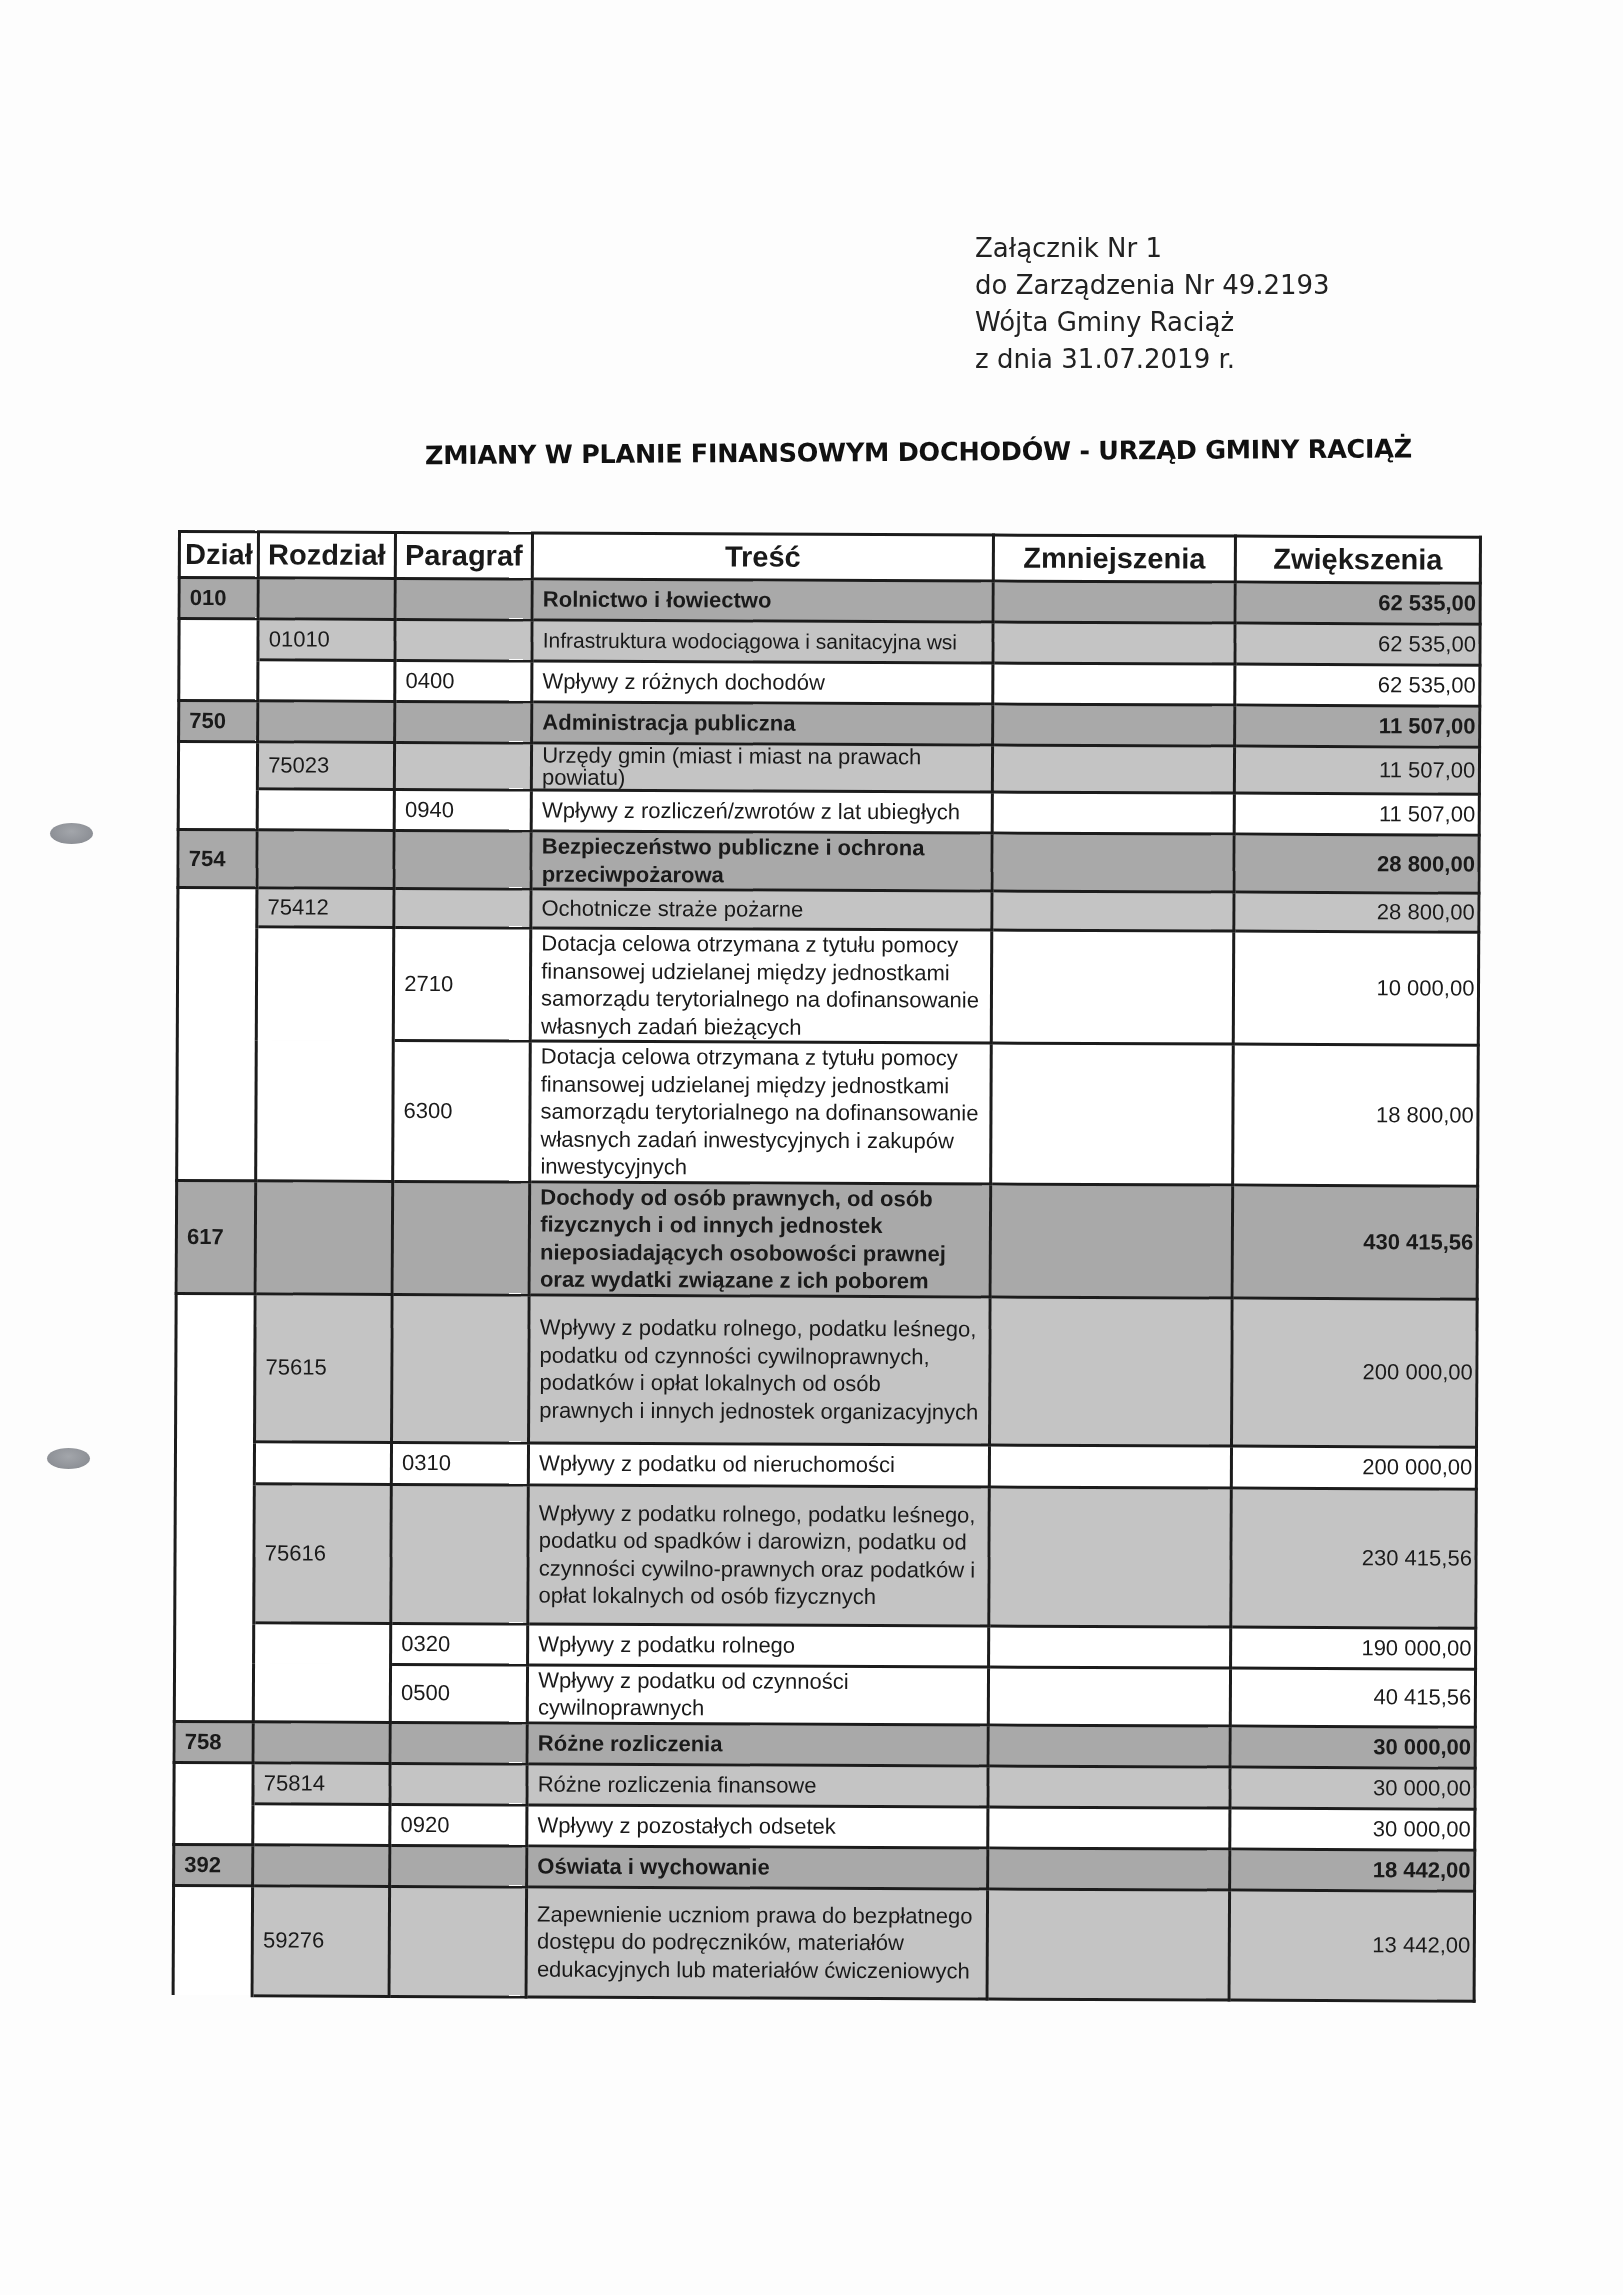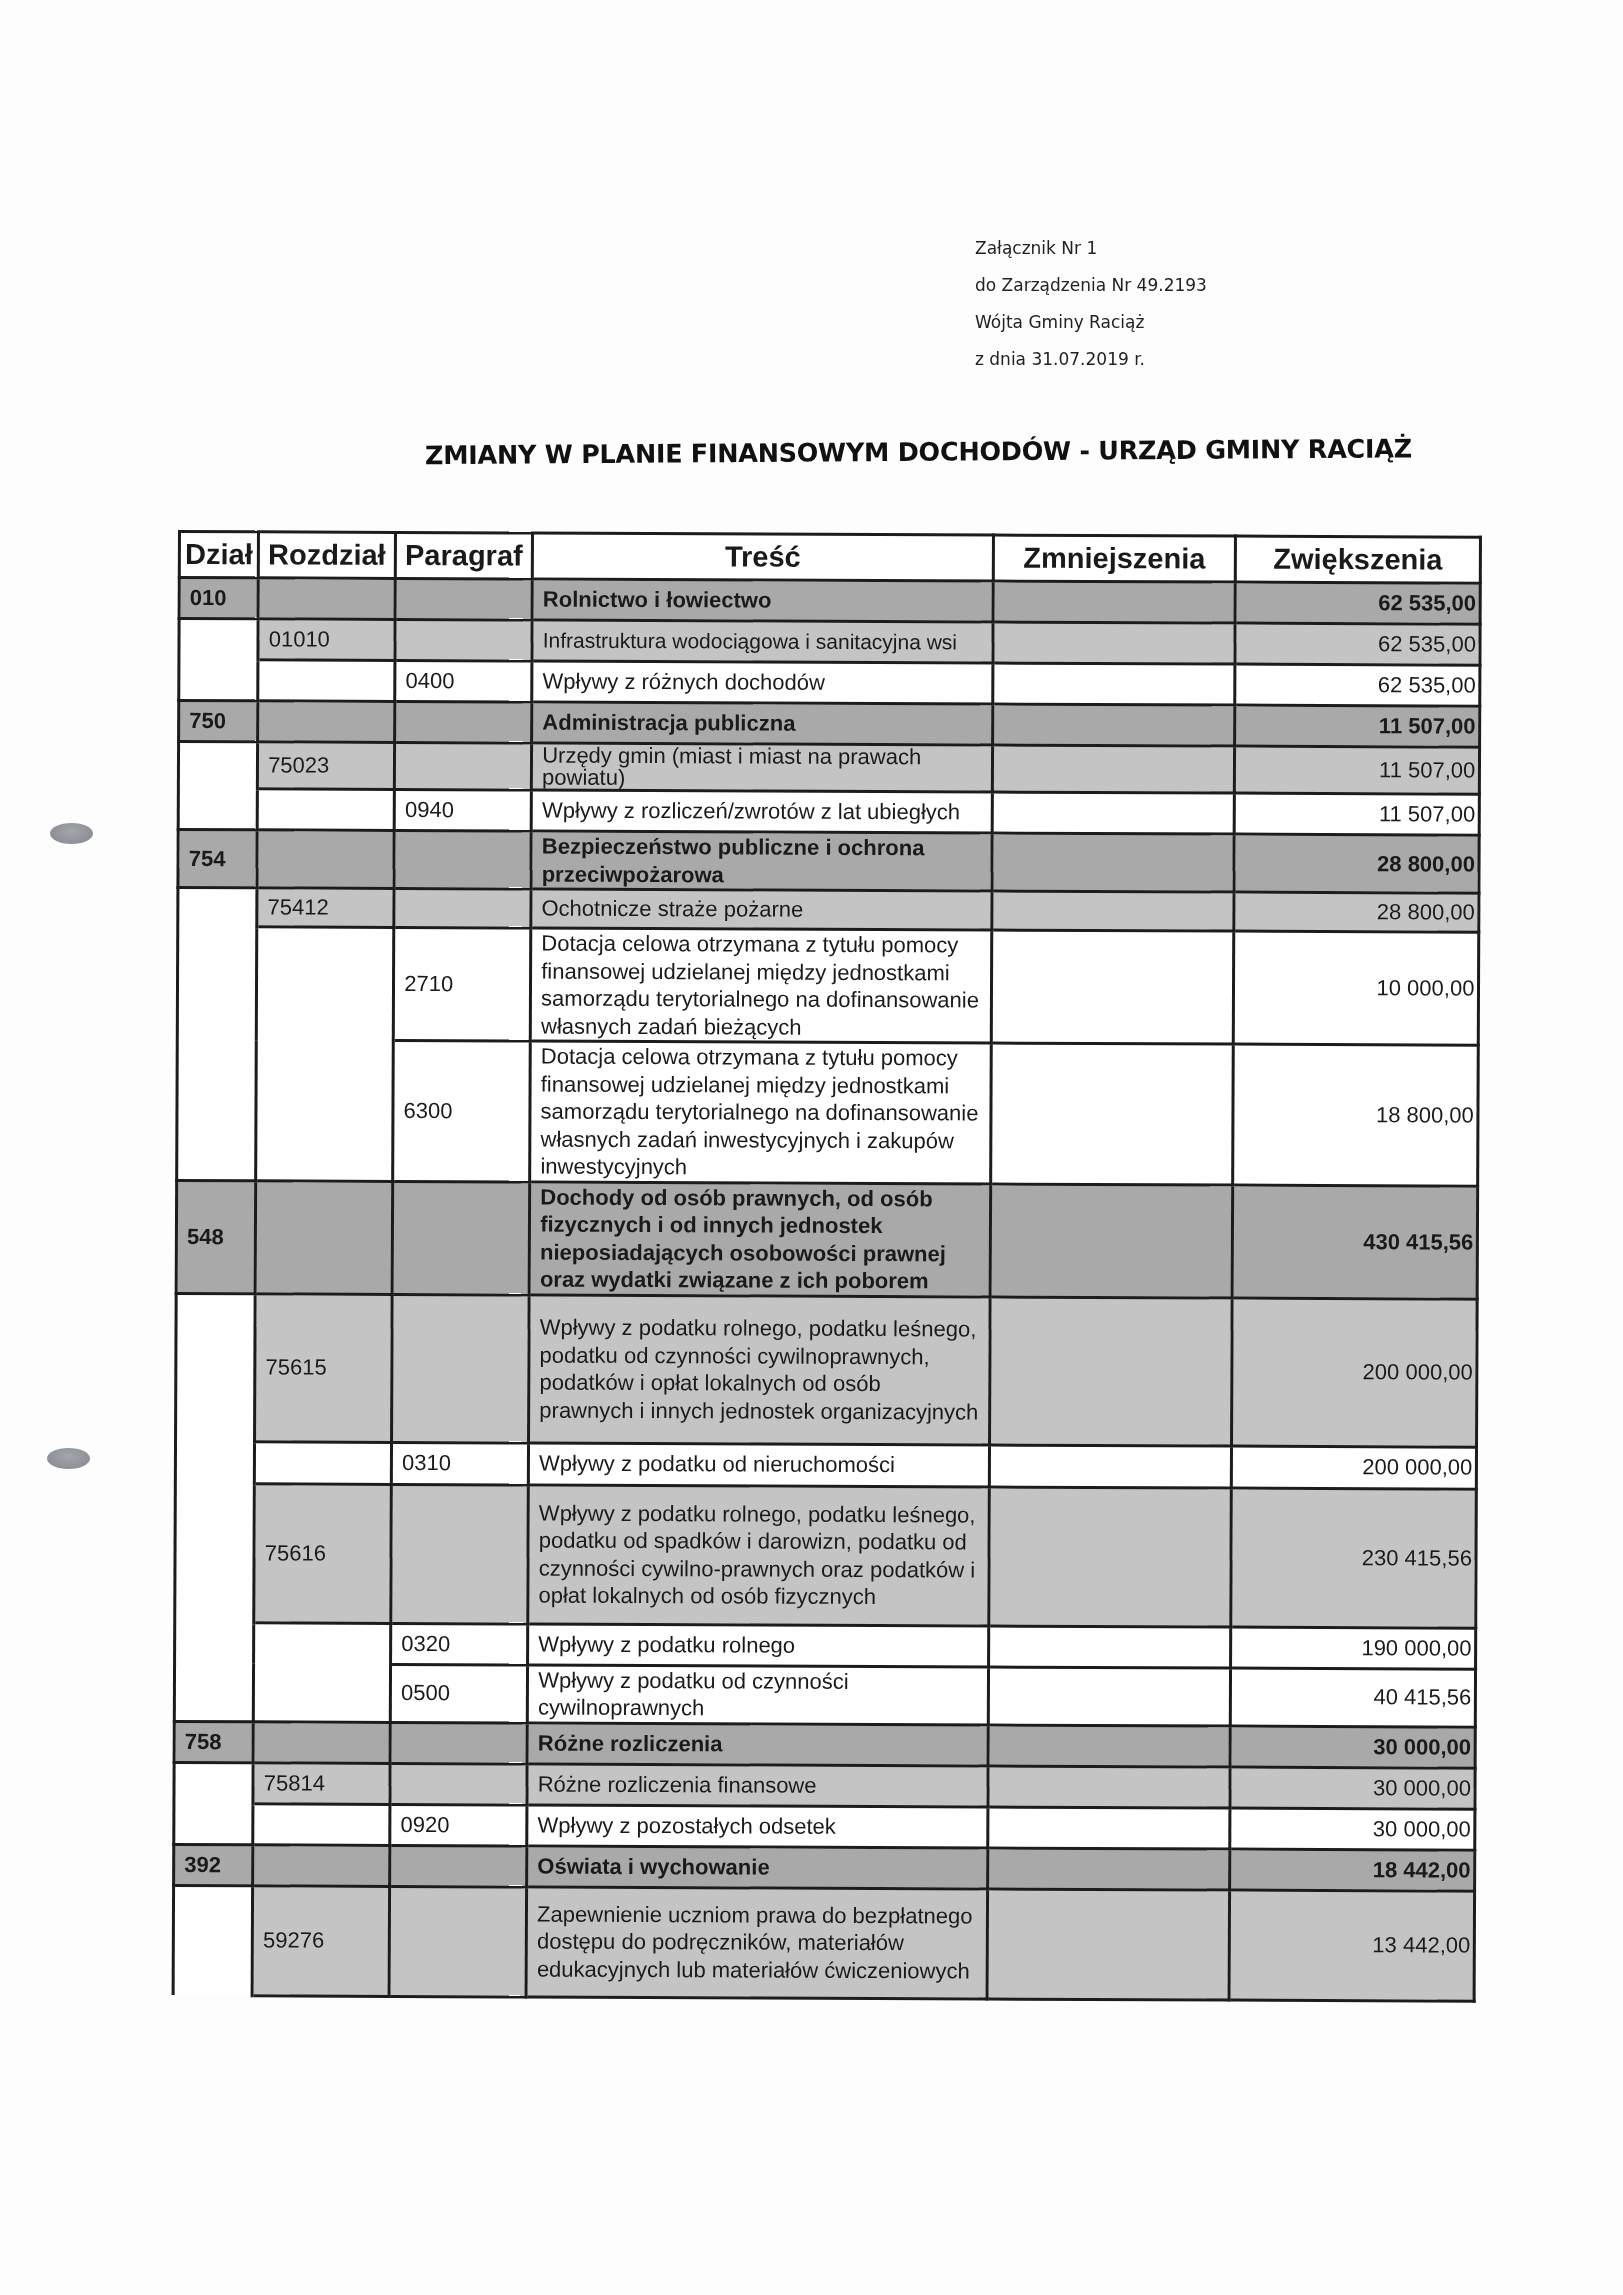--- a/index.html
+++ b/index.html
@@ -3,21 +3,21 @@
 <meta charset="utf-8">
 <style>
   html, body { margin: 0; padding: 0; }
   body {
     width: 1623px; height: 2295px; background: #fdfdfd; position: relative;
     font-family: "Liberation Sans", sans-serif; color: #1a1a1a; overflow: hidden;
   }
   .hole { position: absolute; width: 43px; height: 21px; border-radius: 50%;
     background: radial-gradient(ellipse at 50% 40%, #a3a6ab 0%, #8d9096 70%, #7f8288 100%); }
   .attachment { position: absolute; left: 975px; top: 230px;
-    font-family: "DejaVu Sans", sans-serif; font-size: 17px; line-height: 37px; color: #222; }
+    font-family: "DejaVu Sans", sans-serif; font-size: 26px; line-height: 37px; color: #222; }
   .attachment div { white-space: nowrap; }
   .doc-title { position: absolute; left: 425px; top: 437px; width: 916px;
     font-family: "DejaVu Sans", sans-serif; font-weight: bold; font-size: 25.5px;
     color: #111; white-space: nowrap; transform: rotate(-0.4deg); letter-spacing: -0.3px; }
 
   .tbl { position: absolute; left: 178px; top: 530px; width: 1303px;
     transform: rotate(0.25deg); transform-origin: 0 0; }
   table { border-collapse: collapse; table-layout: fixed; width: 100%; }
   td, th { border: 3.3px solid #1c1c1c; padding: 0 9.2px; font-size: 22px;
     vertical-align: middle; overflow: hidden; }
@@ -148,21 +148,21 @@
     <tr class="lvl-paragraf" style="height:137px">
       <td class="blank-last"></td>
       <td class="blank-last"></td>
       <td class="c">6300</td>
       <td class="l">Dotacja celowa otrzymana z tytułu pomocy finansowej udzielanej między jednostkami samorządu terytorialnego na dofinansowanie własnych zadań inwestycyjnych i zakupów inwestycyjnych</td>
       <td></td>
       <td class="r">18 800,00</td>
     </tr>
 
     <tr class="lvl-dzial" style="height:111px">
-      <td class="l">548</td>
+      <td class="l">617</td>
       <td></td>
       <td></td>
       <td class="l">Dochody od osób prawnych, od osób fizycznych i od innych jednostek nieposiadających osobowości prawnej oraz wydatki związane z ich poborem</td>
       <td></td>
       <td class="r amount">430 415,56</td>
     </tr>
     <tr class="lvl-rozdzial" style="height:148px">
       <td class="blank-first"></td>
       <td class="c">75615</td>
       <td></td>

